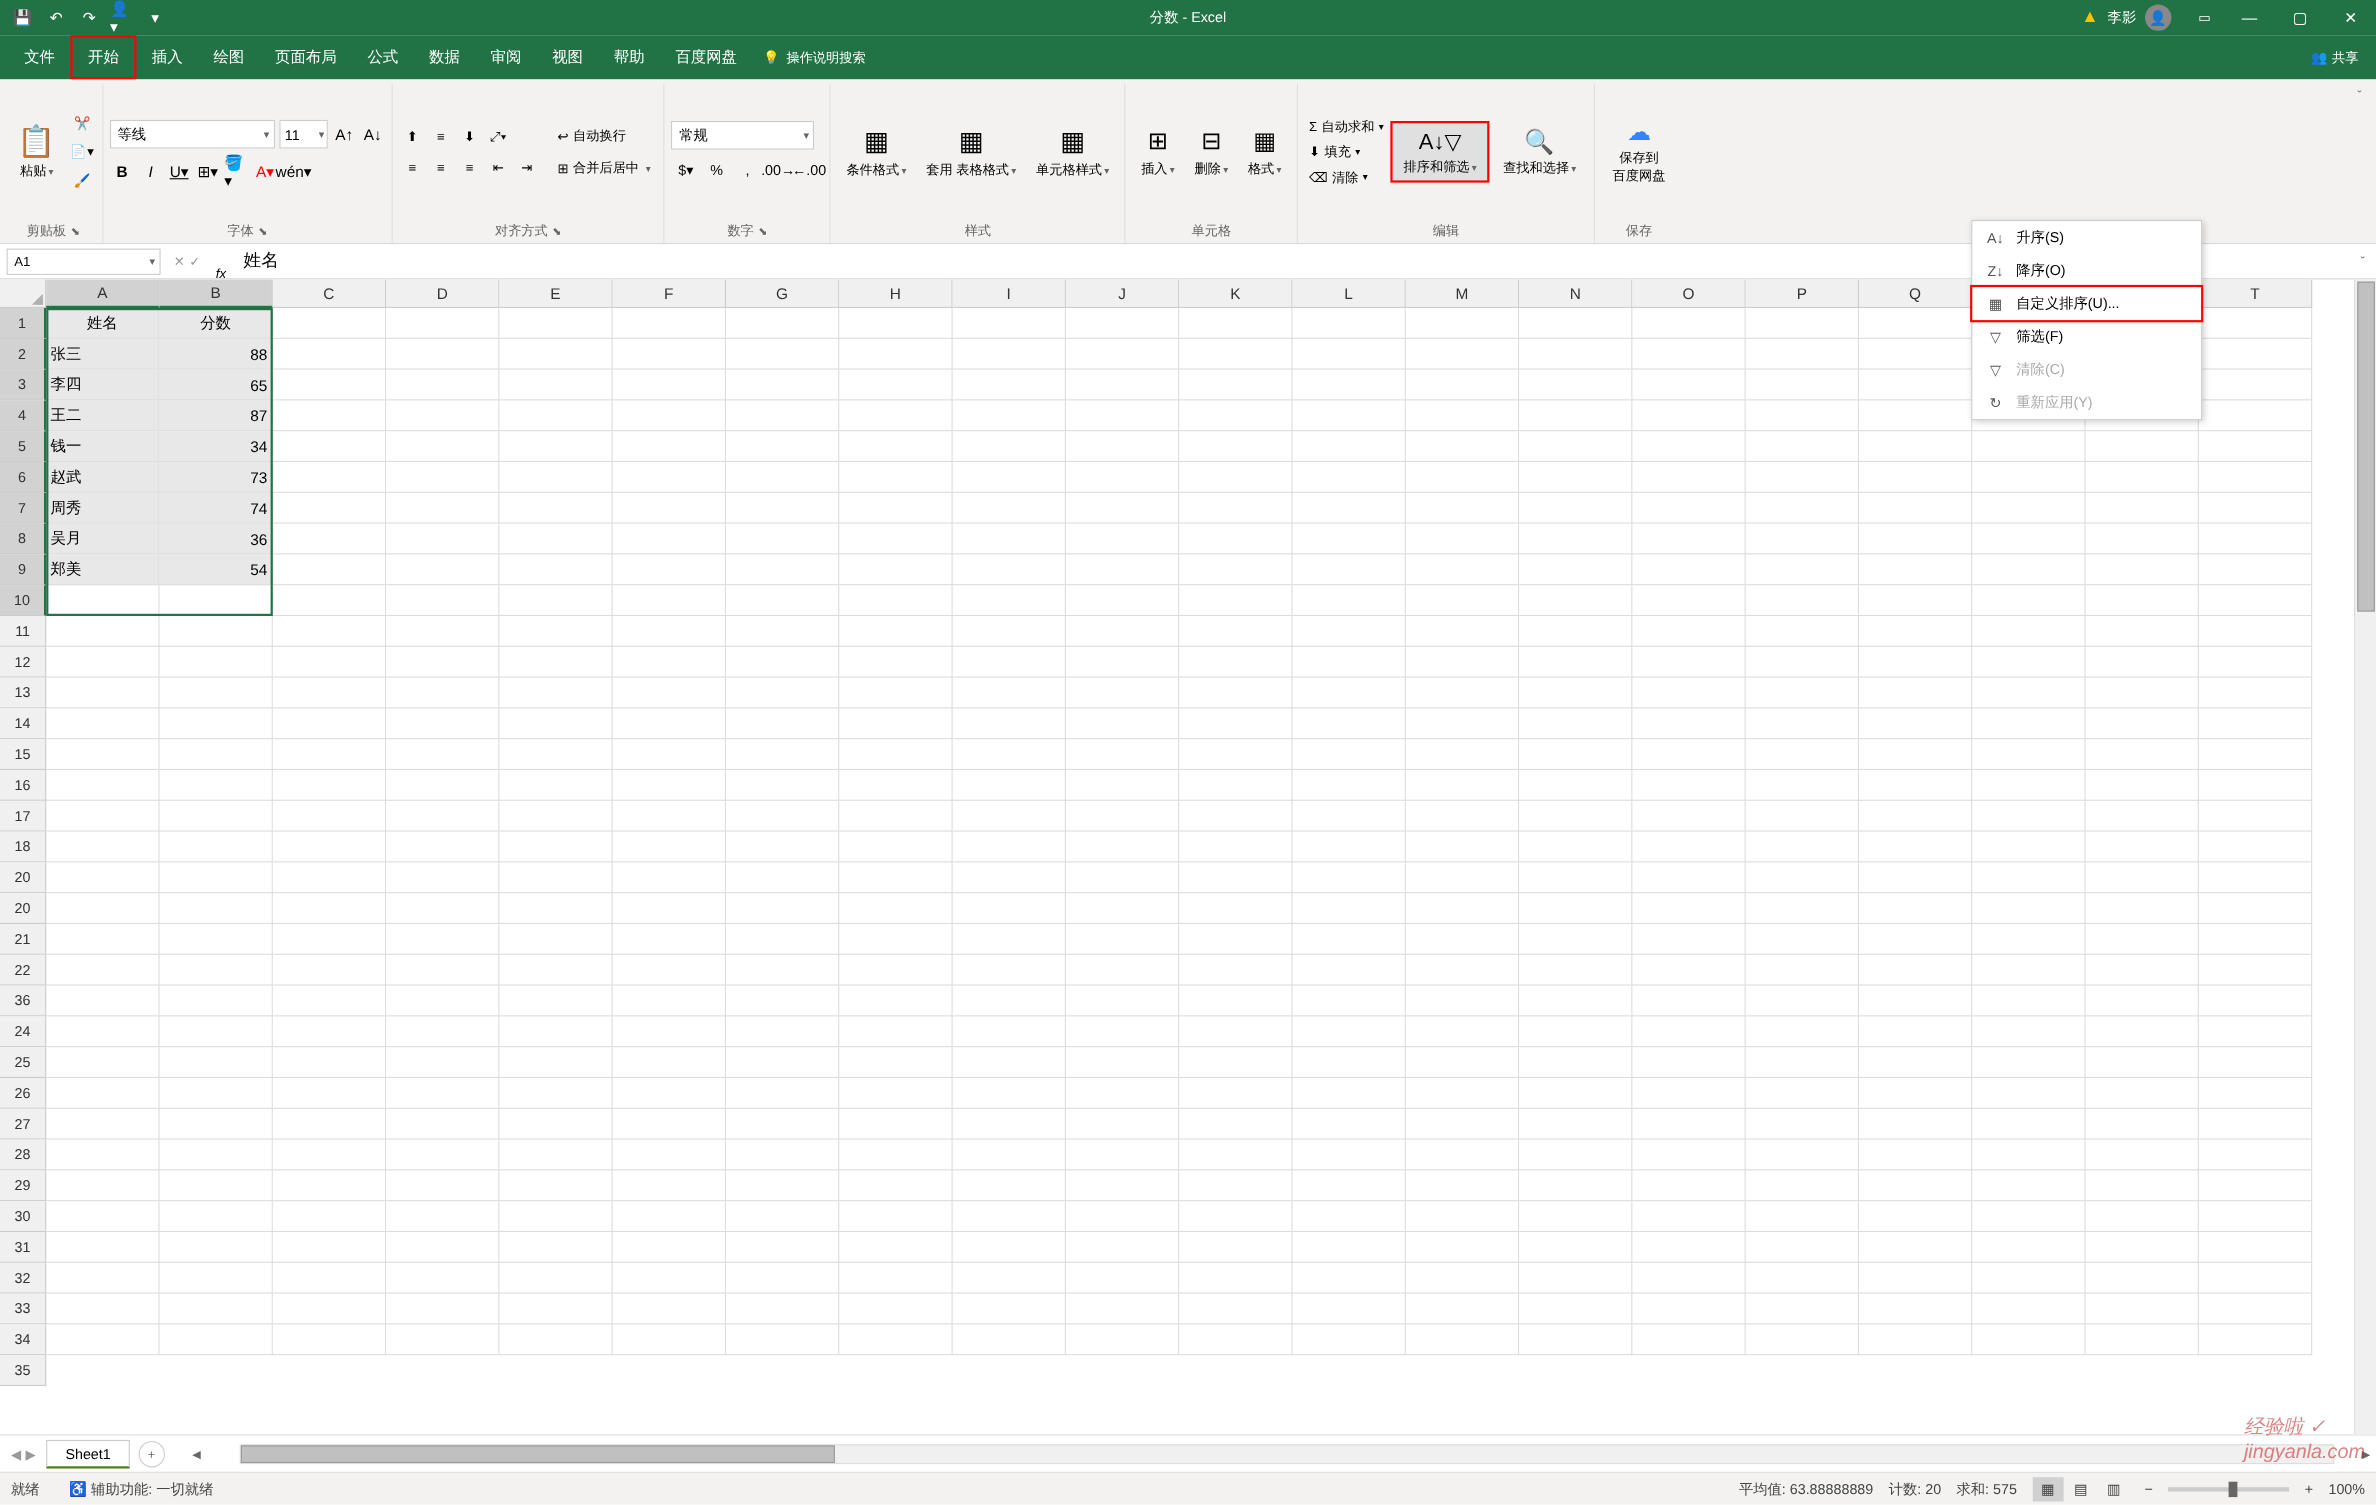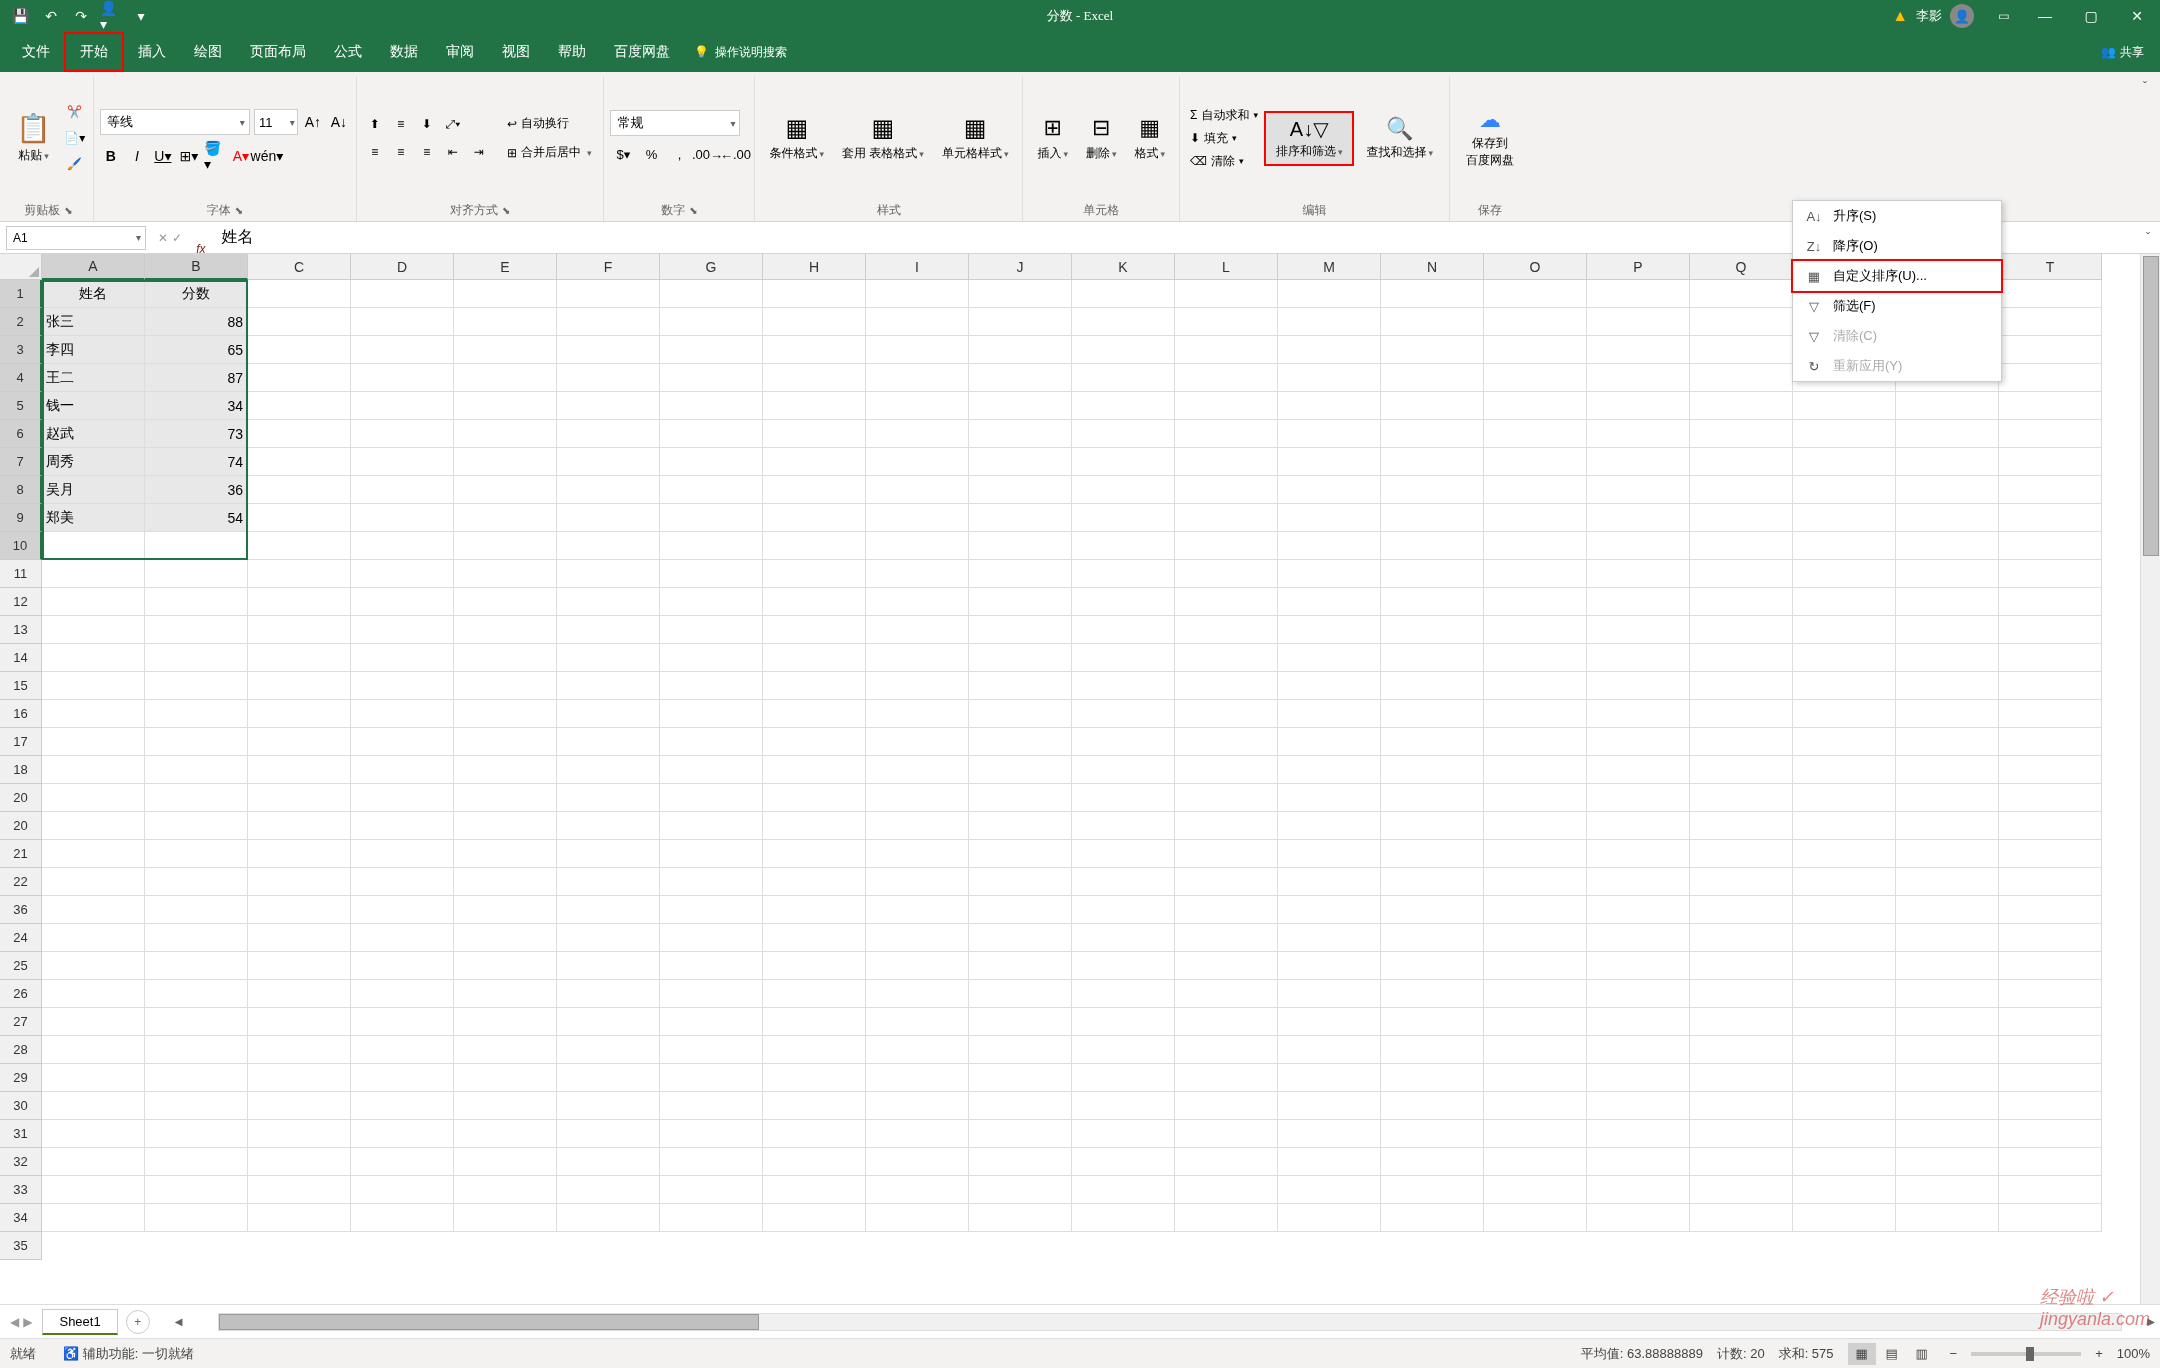--- a/index.html
+++ b/index.html
@@ -2,21 +2,21 @@
 <html><head>
 <meta charset="utf-8">
 <style>
 * { margin: 0; padding: 0; box-sizing: border-box; font-family: "Microsoft YaHei", "SimSun", sans-serif; }
 body { width: 2160px; height: 1368px; background: #fff; overflow: hidden; font-size: 12px; }
 
 
 .titlebar { height: 32px; background: #217346; display: flex; align-items: center; color: #fff; position: relative; }
 .titlebar-left { display: flex; align-items: center; gap: 8px; padding-left: 10px; }
 .titlebar-left .qat-btn { width: 22px; height: 22px; display: flex; align-items: center; justify-content: center; color: #fff; font-size: 14px; }
-.titlebar-center { position: absolute; left: 50%; transform: translateX(-50%); font-size: 13px; font-family: Liberation Serif, serif; }
+.titlebar-center { position: absolute; left: 50%; transform: translateX(-50%); font-size: 13px; }
 .titlebar-right { position: absolute; right: 0; display: flex; align-items: center; height: 100%; }
 .titlebar-right .user-area { display: flex; align-items: center; gap: 8px; padding: 0 12px; font-size: 13px; }
 .titlebar-right .user-area .warn { color: #ffc000; font-size: 16px; }
 .titlebar-right .user-area .avatar { width: 24px; height: 24px; border-radius: 50%; background: #888; display: flex; align-items: center; justify-content: center; color: #fff; }
 .titlebar-right .win-btn { width: 46px; height: 32px; display: flex; align-items: center; justify-content: center; color: #fff; font-size: 14px; }
 .ribbon-display { width: 36px; height: 32px; display: flex; align-items: center; justify-content: center; }
 
 
 .ribbon-tabs { height: 40px; background: #217346; display: flex; align-items: center; padding-left: 8px; position: relative; }
 .ribbon-tab { padding: 0 14px; height: 40px; display: flex; align-items: center; color: #fff; font-size: 14px; }
@@ -90,21 +90,21 @@
 .menu-item { display: flex; align-items: center; gap: 10px; padding: 6px 12px; font-size: 13px; }
 .menu-item .mi-icon { width: 18px; text-align: center; color: #555; }
 .menu-item.highlighted { border: 2px solid red; background: #fff; margin: -2px; position: relative; z-index: 1; }
 .menu-item.disabled { color: #aaa; }
 
 
 .formula-bar { height: 32px; display: flex; align-items: center; border-bottom: 1px solid #d4d4d4; background: #fff; }
 .name-box { width: 140px; height: 24px; border: 1px solid #ccc; margin: 0 6px; display: flex; align-items: center; padding: 0 6px; position: relative; }
 .name-box .dd { position: absolute; right: 4px; font-size: 10px; color: #666; }
 .fx-btns { display: flex; gap: 4px; padding: 0 6px; color: #999; }
-.fx-label { font-style: italic; color: #7f1d1d; padding: 0 8px; margin-top: 23px; }
+.fx-label { font-style: italic; color: #000000; padding: 0 8px; margin-top: 23px; }
 .formula-input { flex: 1; height: 24px; padding: 0 8px; font-size: 16px; display: flex; align-items: center; }
 .formula-expand { width: 24px; text-align: center; color: #666; }
 
 
 .sheet-container { position: relative; height: calc(100% - 32px - 40px - 150px - 32px - 34px - 30px); overflow: hidden; }
 .corner { width: 42px; height: 26px; background: #f0f0f0; border-right: 1px solid #ccc; border-bottom: 1px solid #ccc; position: absolute; top: 0; left: 0; display: flex; align-items: center; justify-content: flex-end; padding-right: 2px; }
 .corner::after { content: ''; position: absolute; right: 2px; bottom: 2px; border: 5px solid transparent; border-right-color: #b0b0b0; border-bottom-color: #b0b0b0; }
 .col-headers { display: flex; position: absolute; top: 0; left: 42px; height: 26px; }
 .col-header { width: 103px; height: 26px; background: #f0f0f0; border-right: 1px solid #ccc; border-bottom: 1px solid #ccc; display: flex; align-items: center; justify-content: center; font-size: 14px; color: #333; }
 .col-header.selected { background: #d2d2d2; border-bottom: 2px solid #217346; }

